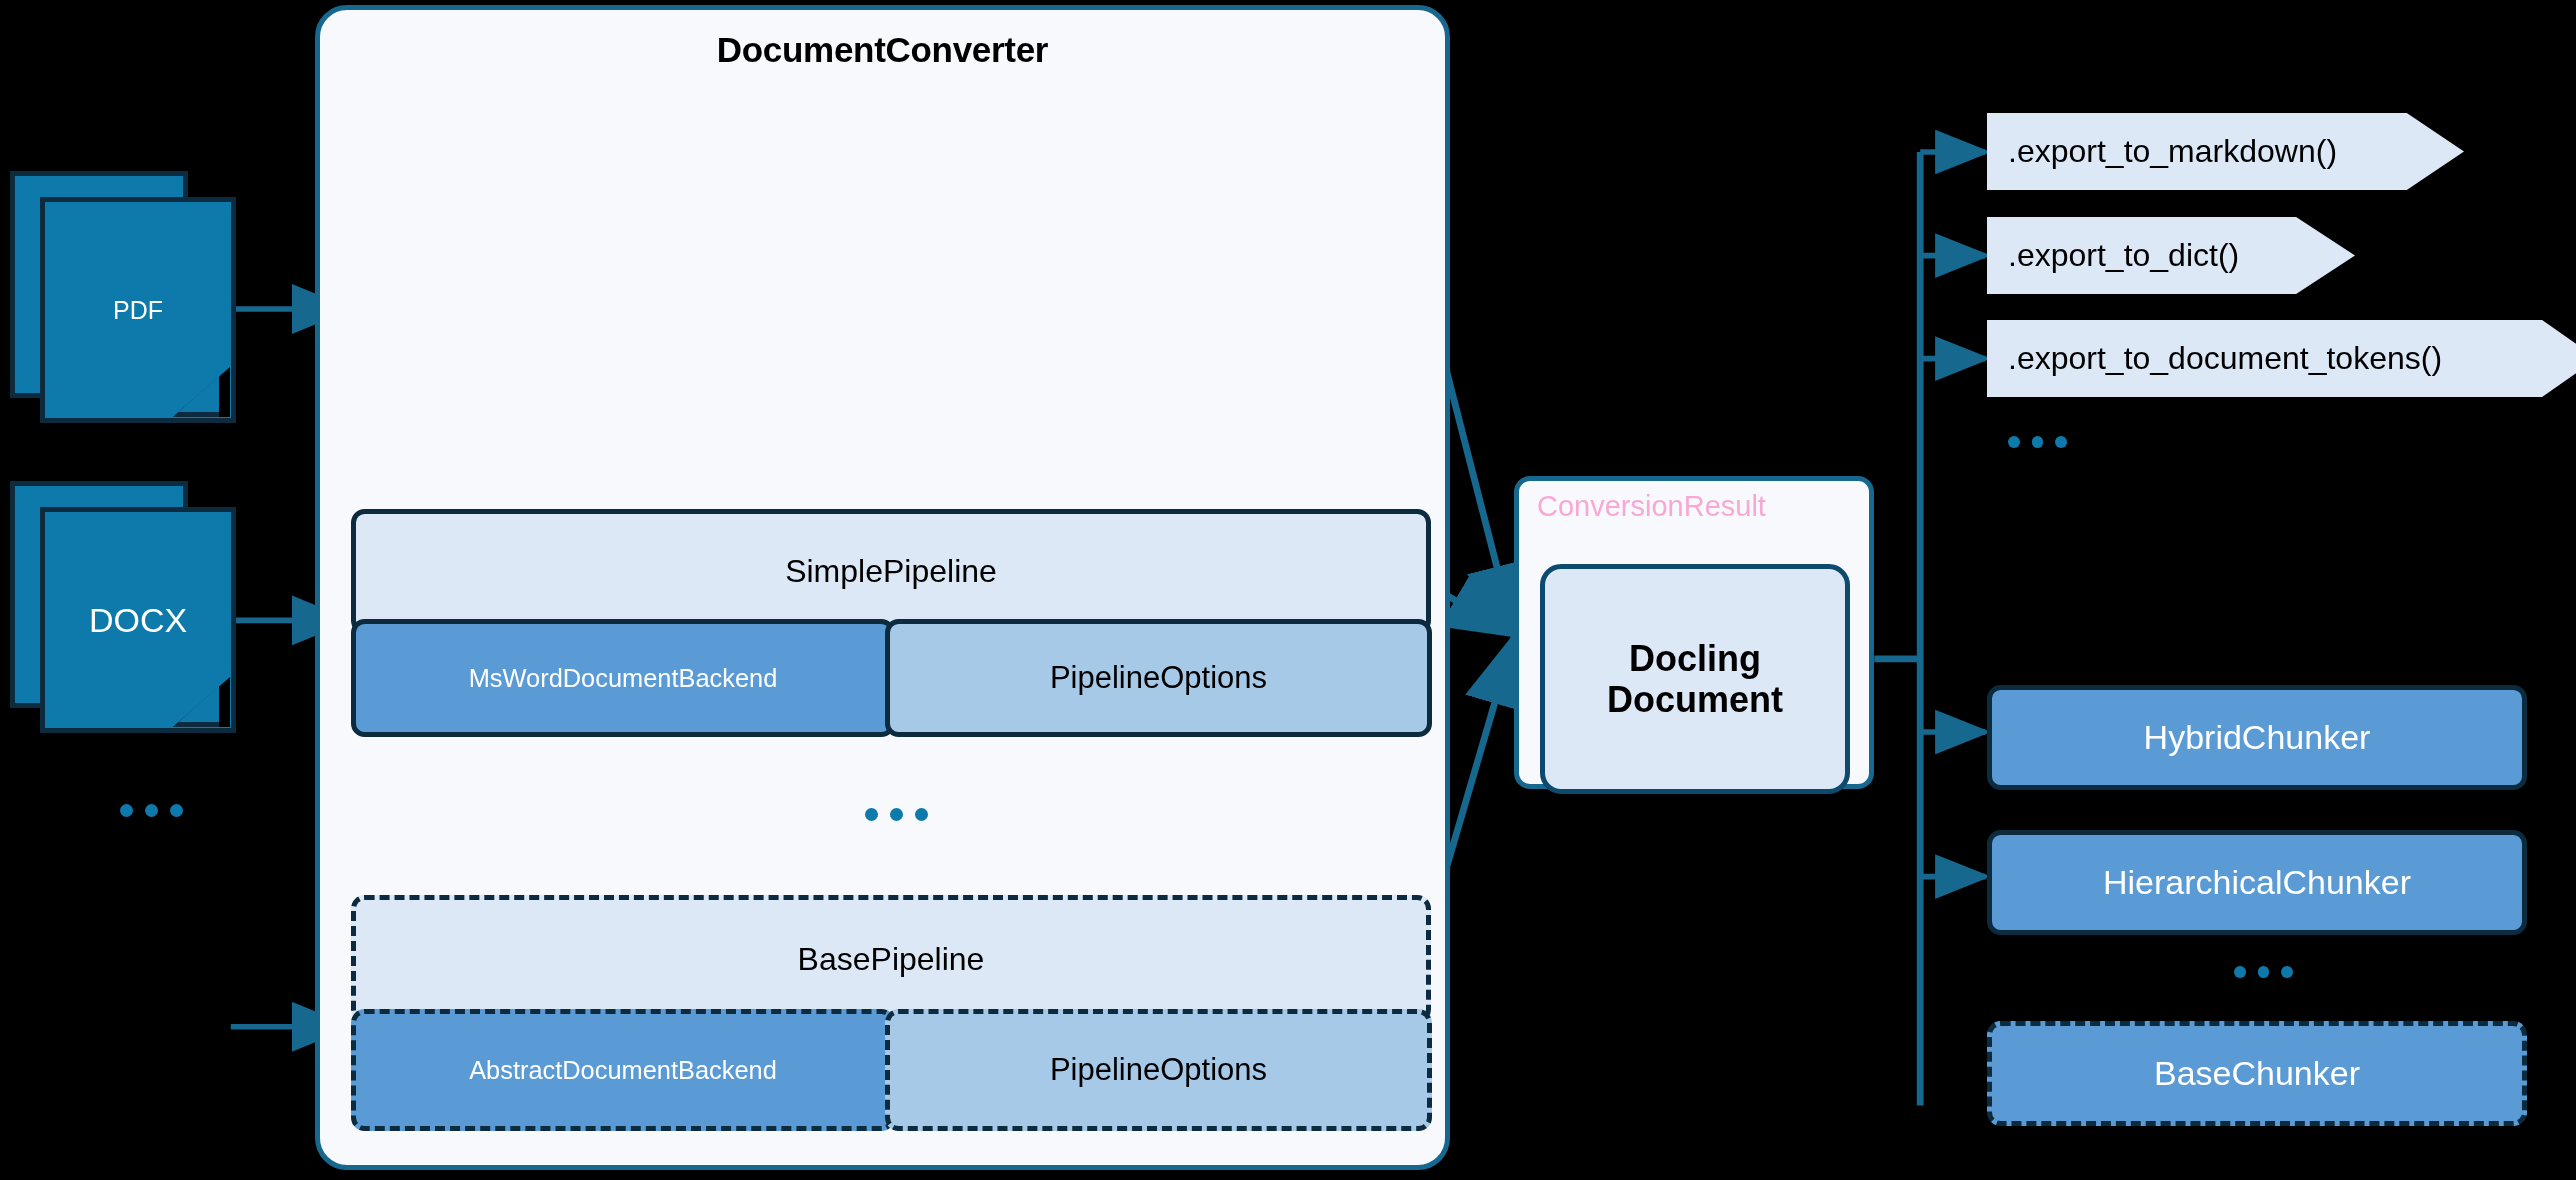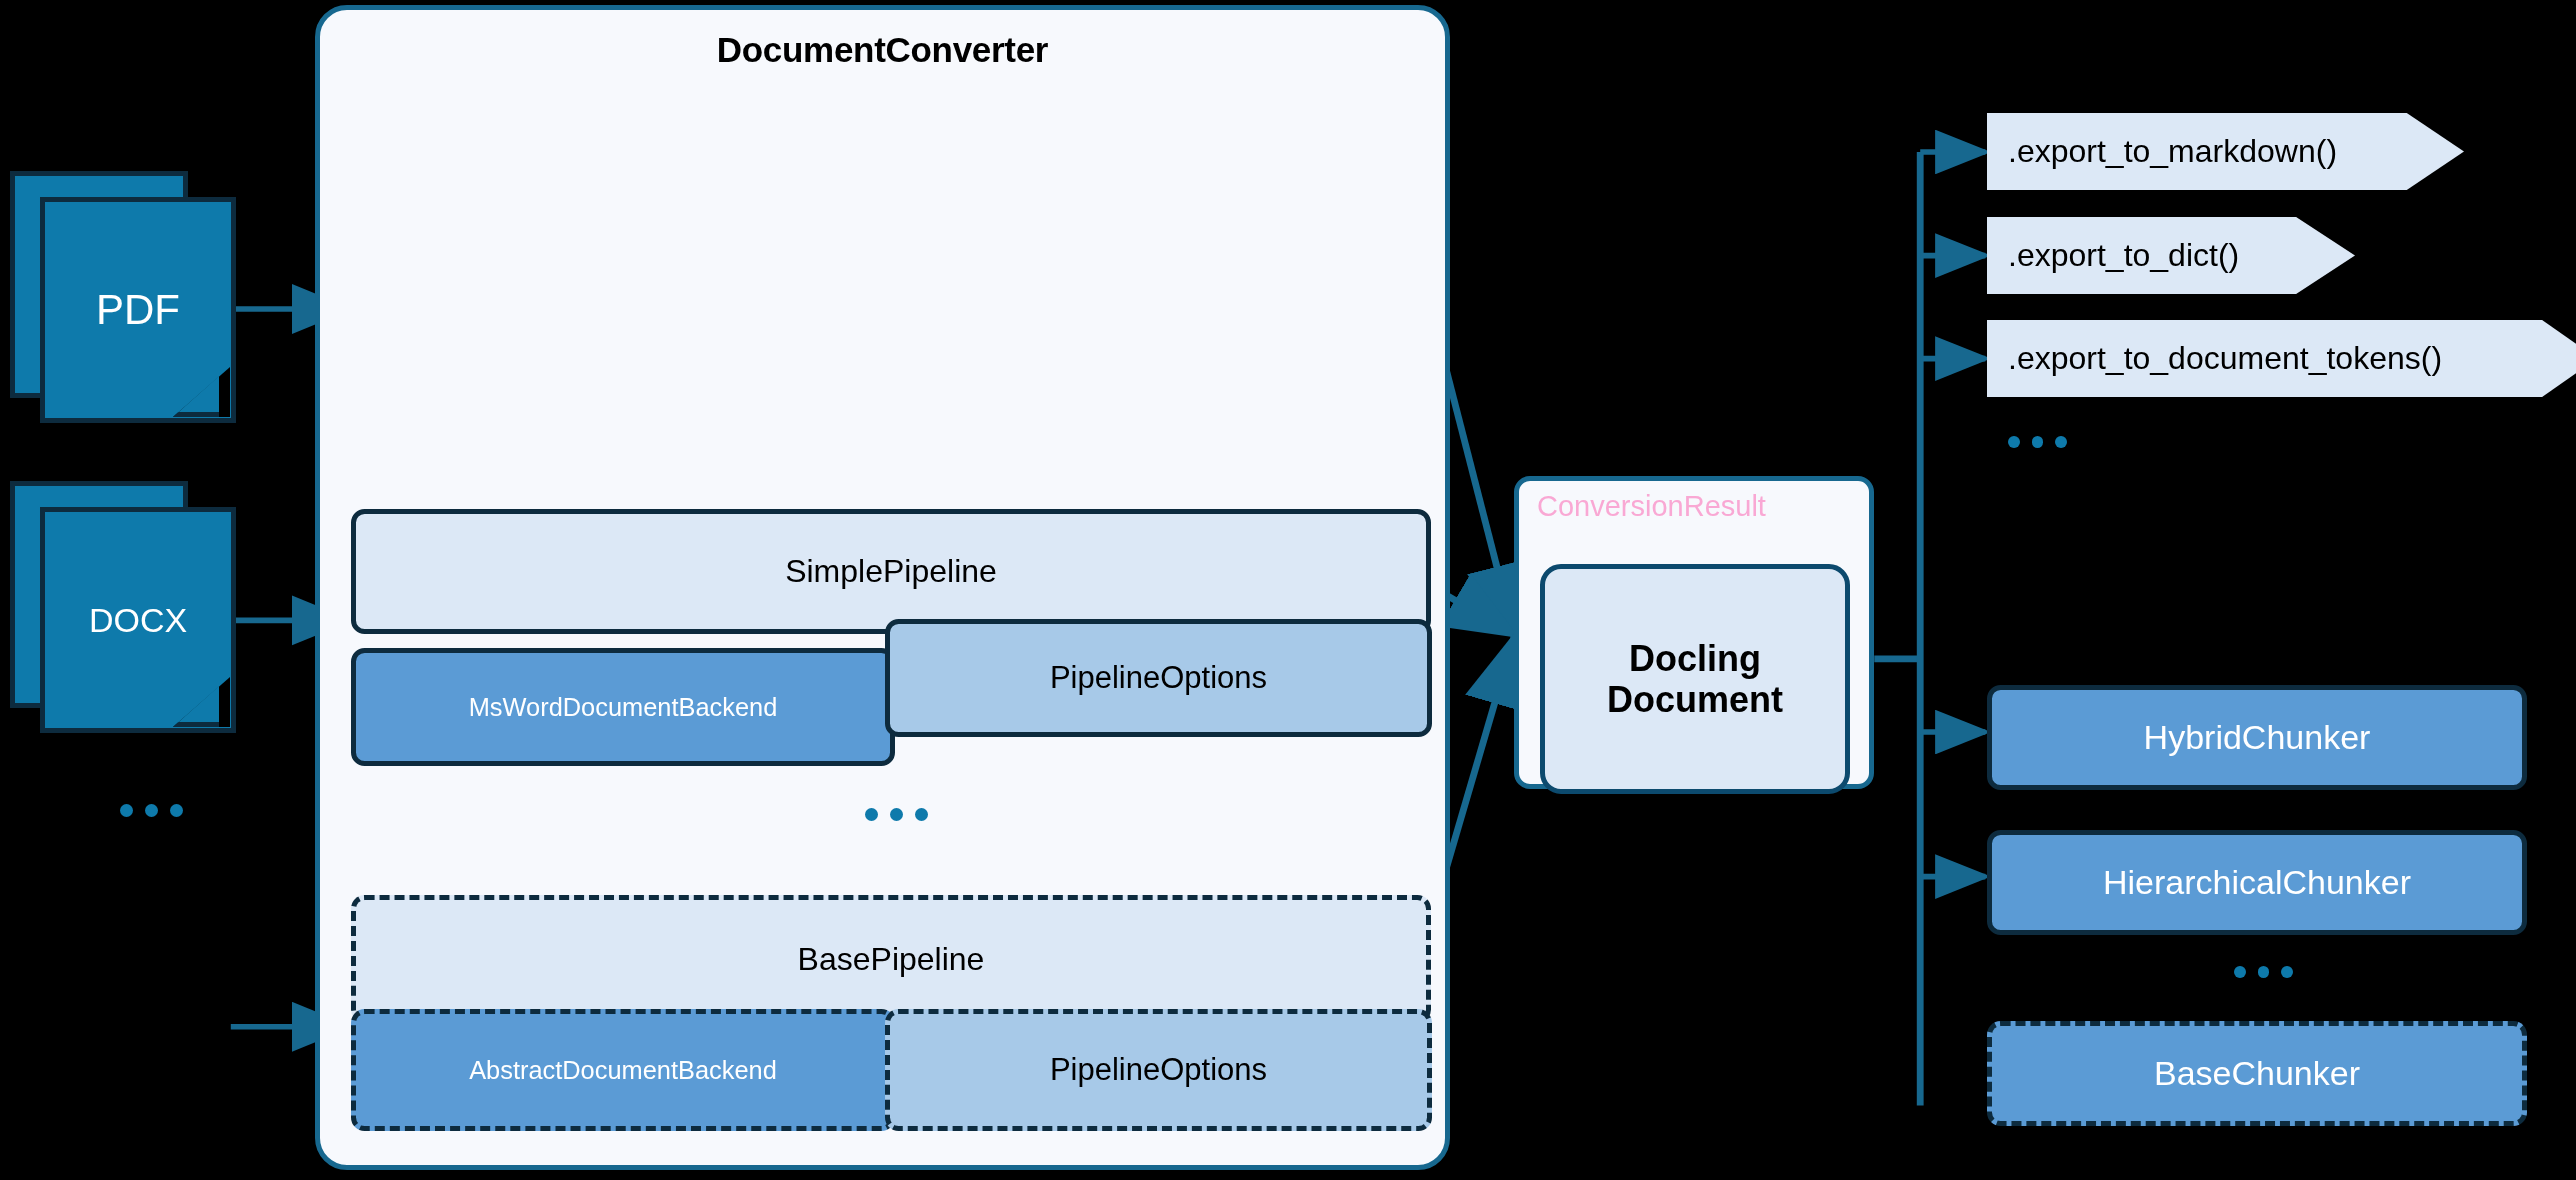--- a/index.html
+++ b/index.html
@@ -94,21 +94,21 @@
     <path d="M3095,245 L3200,245" stroke="#17688f" stroke-width="9" fill="none" marker-end="url(#ahb)"></path>
     <path d="M3095,412 L3200,412" stroke="#17688f" stroke-width="9" fill="none" marker-end="url(#ahb)"></path>
     <path d="M3095,578 L3200,578" stroke="#17688f" stroke-width="9" fill="none" marker-end="url(#ahb)"></path>
 
     <path d="M3095,1180 L3200,1180" stroke="#17688f" stroke-width="9" fill="none" marker-end="url(#ahb)"></path>
     <path d="M3095,1413 L3200,1413" stroke="#17688f" stroke-width="9" fill="none" marker-end="url(#ahb)"></path>
   </svg>
 
   <div class="doc-stack" style="left:10px;top:171px;width:242px;height:242px;">
     <div class="doc-back" style="width:168px;height:217px;"></div>
-    <div class="doc-front" style="left:30px;top:26px;width:186px;height:216px;font-size:42px;">PDF</div>
+    <div class="doc-front" style="left:30px;top:26px;width:186px;height:216px;font-size:25px;">PDF</div>
     <div class="doc-fold-cut" style="left:163px;top:196px;width:57px;height:50px;
                 clip-path:polygon(100% 0,100% 100%,0 100%);"></div>
     <div class="doc-fold-tri" style="left:163px;top:205px;width:41px;height:36px;
                 clip-path:polygon(0 100%,100% 0,100% 100%);"></div>
   </div>
 
   <div class="doc-stack" style="left:10px;top:481px;width:242px;height:242px;">
     <div class="doc-back" style="width:168px;height:217px;"></div>
     <div class="doc-front" style="left:30px;top:26px;width:186px;height:216px;font-size:34px;">DOCX</div>
     <div class="doc-fold-cut" style="left:163px;top:196px;width:57px;height:50px;
@@ -123,21 +123,21 @@
       <i></i>
   </div>
 
 
   <div class="abs" id="converter-panel"></div>
   <div class="abs" id="converter-title">DocumentConverter</div>
 
 
   <div class="pipe-group" style="left:351px;top:509px;width:1070px;height:218px;">
     <div class="pipe-head" style="width:1070px;height:115px;">SimplePipeline</div>
-    <div class="pipe-backend" style="left:0;top:110px;width:534px;height:108px;margin-top:29px;">MsWordDocumentBackend</div>
+    <div class="pipe-backend" style="left:0;top:110px;width:534px;height:108px;">MsWordDocumentBackend</div>
     <div class="pipe-options" style="left:534px;top:110px;width:537px;height:108px;">PipelineOptions</div>
   </div>
 
   <div class="ellipsis" style="left:865px;top:808px;">
     <i></i>
       <i></i>
       <i></i>
   </div>
 
   <div class="pipe-group dashed" style="left:351px;top:895px;width:1070px;height:230px;">

